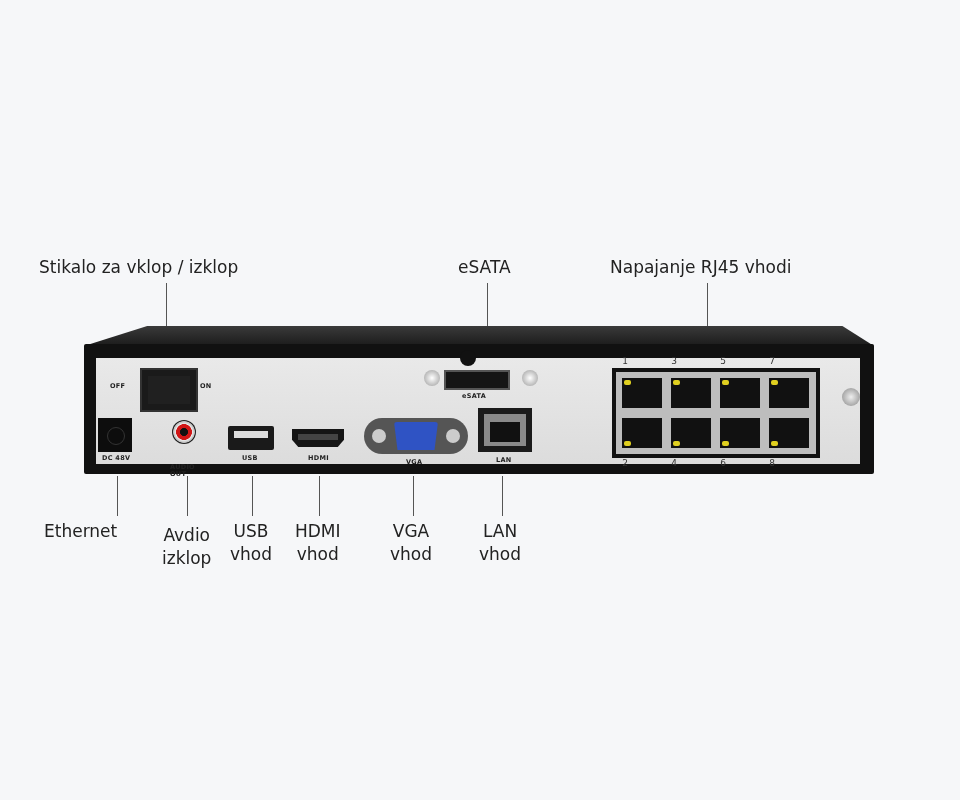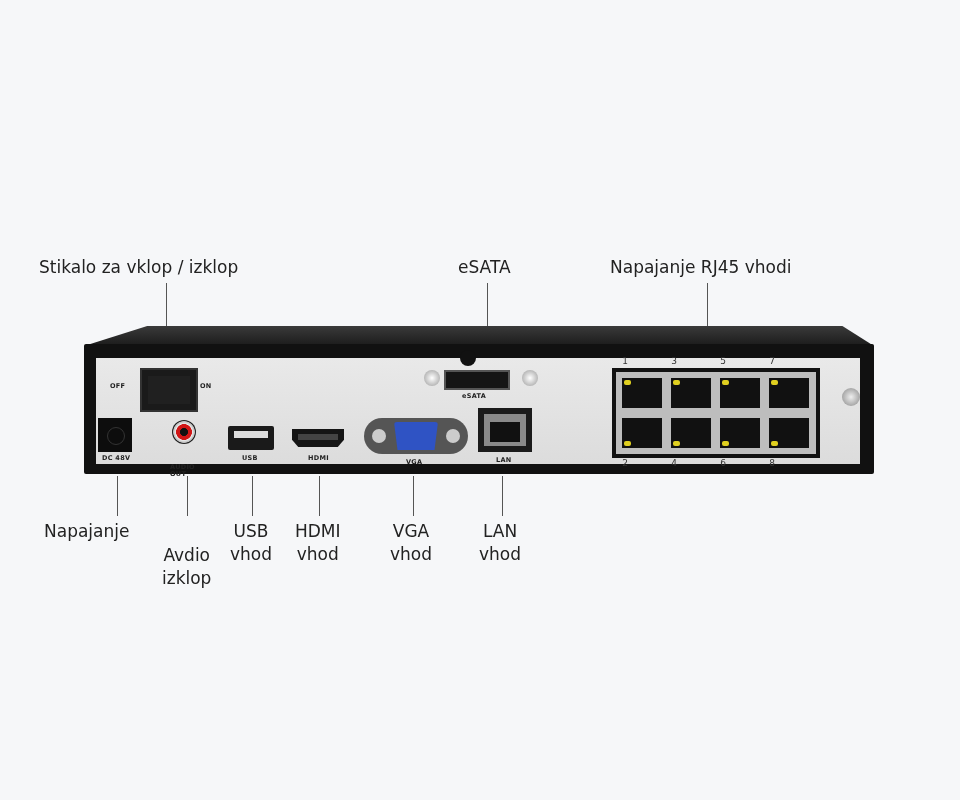--- a/index.html
+++ b/index.html
@@ -146,22 +146,22 @@
   <div class="bolt"></div>
 </div>
 
 <div class="leader" style="left:117px; top:476px; height:40px;"></div>
 <div class="leader" style="left:187px; top:476px; height:40px;"></div>
 <div class="leader" style="left:252px; top:476px; height:40px;"></div>
 <div class="leader" style="left:319px; top:476px; height:40px;"></div>
 <div class="leader" style="left:413px; top:476px; height:40px;"></div>
 <div class="leader" style="left:502px; top:476px; height:40px;"></div>
 
-<div class="callout" style="left:44px; top:520px;">Napajanje</div>
-<div class="callout" style="left:162px; top:544px;">
+<div class="callout" style="left:44px; top:520px;">Ethernet</div>
+<div class="callout" style="left:162px; top:524px;">
   <span>Avdio</span><br>
   <span>izklop</span>
 </div>
 <div class="callout" style="left:230px; top:520px;">
   <span>USB</span><br>
   <span>vhod</span>
 </div>
 <div class="callout" style="left:295px; top:520px;">
   <span>HDMI</span><br>
   <span>vhod</span>

